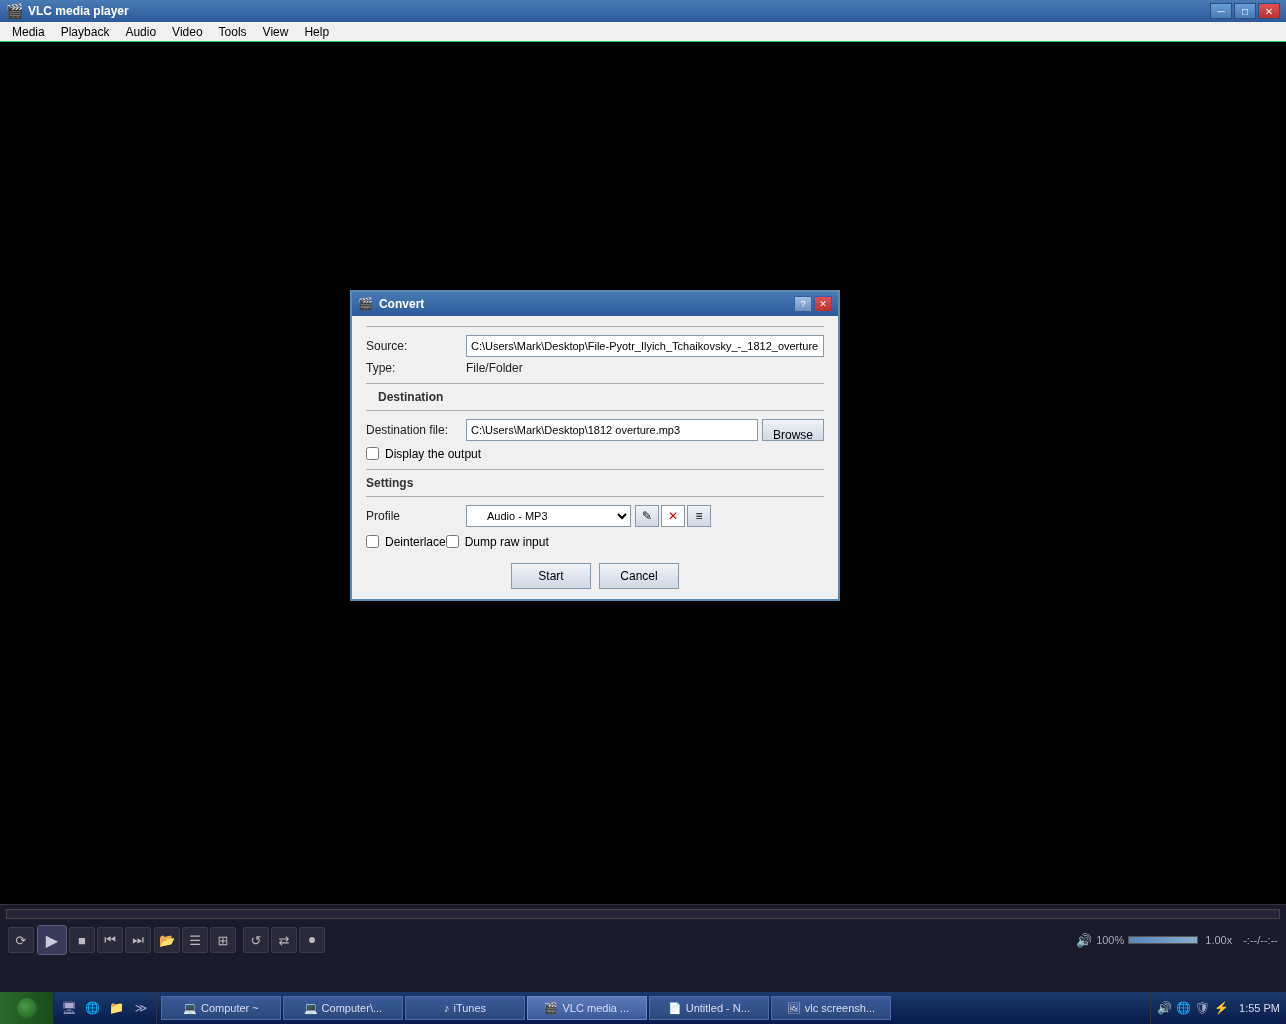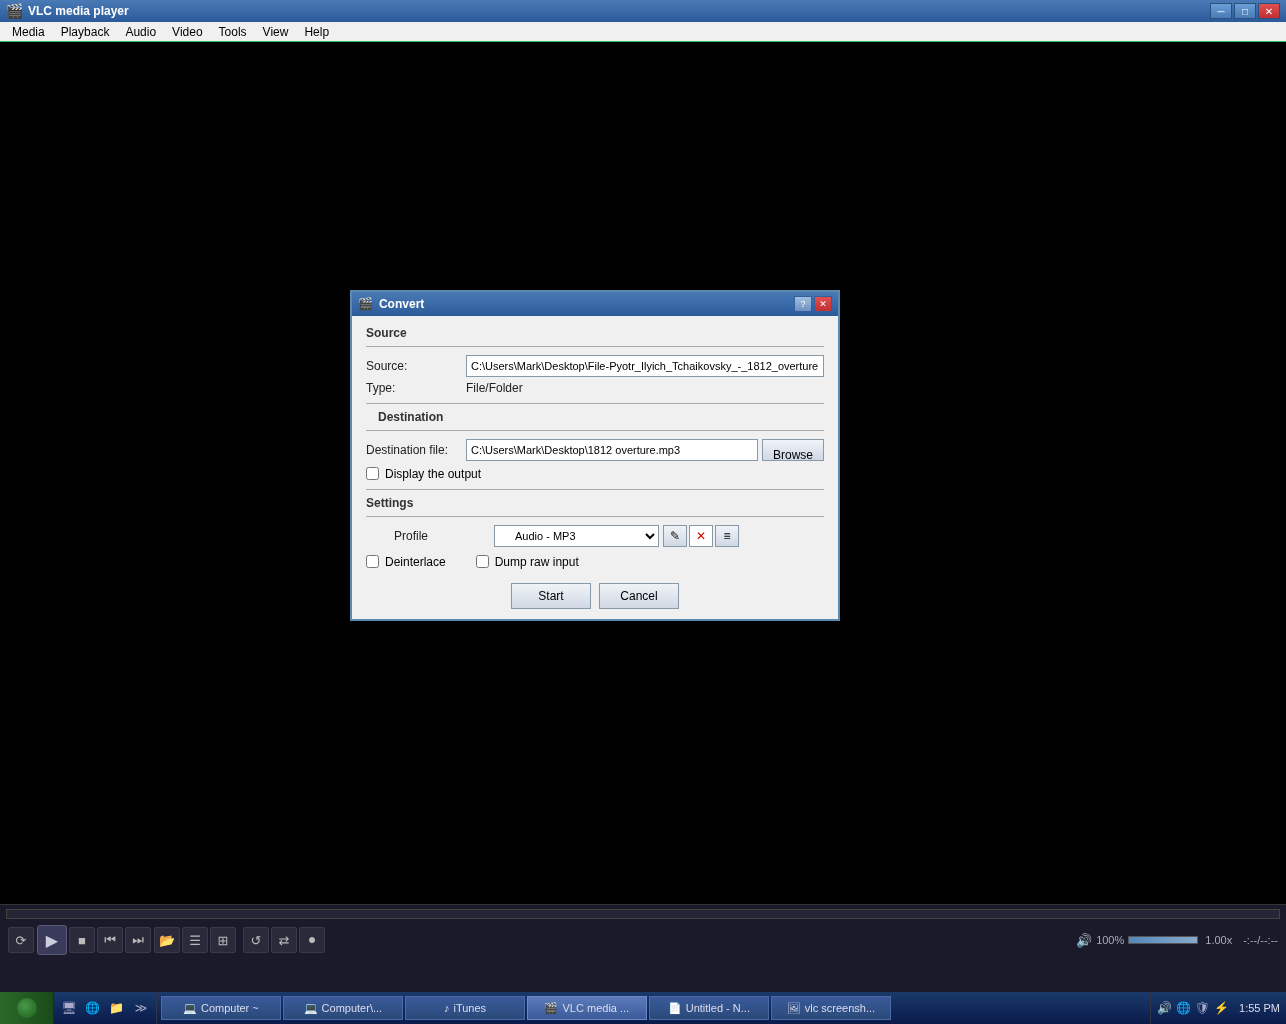--- a/index.html
+++ b/index.html
@@ -196,21 +196,20 @@
 
     .profile-row {
       display: flex;
       align-items: center;
       margin-bottom: 8px;
     }
     .profile-label {
       width: 100px;
       font-size: 12px;
       color: #222;
-      margin-left: 28px;
     }
     .profile-select {
       width: 165px;
       height: 22px;
       border: 1px solid #8899aa;
       background: #fff;
       font-size: 11px;
       padding: 0 16px;
     }
     .profile-btns {
@@ -237,21 +236,20 @@
     .action-btn {
       width: 80px; height: 26px;
       background: linear-gradient(to bottom, #f0f4f8, #d0d8e4);
       border: 1px solid #8899aa;
       font-size: 12px;
       cursor: pointer;
     }
 
     .settings-checkboxes {
       display: flex;
-      gap: 30px;
       margin-bottom: 6px;
     }
 
     
     #taskbar {
       position: absolute;
       bottom: 0; left: 0; right: 0;
       height: 32px;
       background: linear-gradient(to bottom, #1a3a6a, #0a1a4a);
       display: flex;
@@ -438,21 +436,20 @@
     <span class="dlg-icon">🎬</span>
     <span class="dlg-title">Convert</span>
     <div class="dlg-btns">
       <div class="dlg-btn">?</div>
       <div class="dlg-btn close">✕</div>
     </div>
   </div>
 
   <div id="dialog-body">
 
-    <div class="section-title">Source</div>
     <hr class="section-divider">
 
     <div class="field-row">
       <span class="field-label">Source:</span>
       <input type="text" class="text-input" style="flex: 1 1 0%;" readonly="" value="C:\Users\Mark\Desktop\File-Pyotr_Ilyich_Tchaikovsky_-_1812_overture.ogg">
     </div>
     <div class="field-row">
       <span class="field-label">Type:</span>
       <span class="field-value">File/Folder</span>
     </div>

